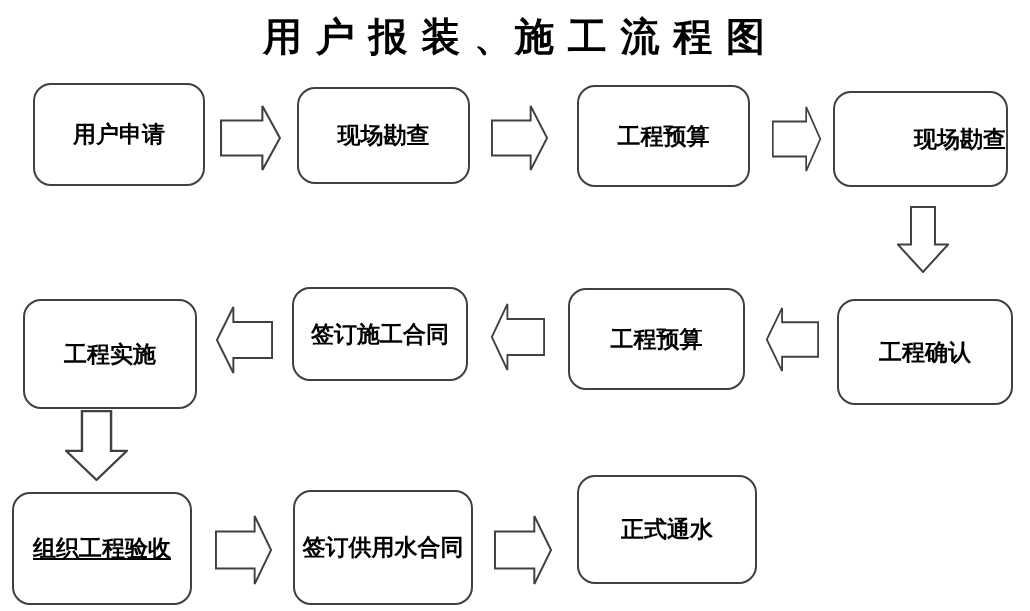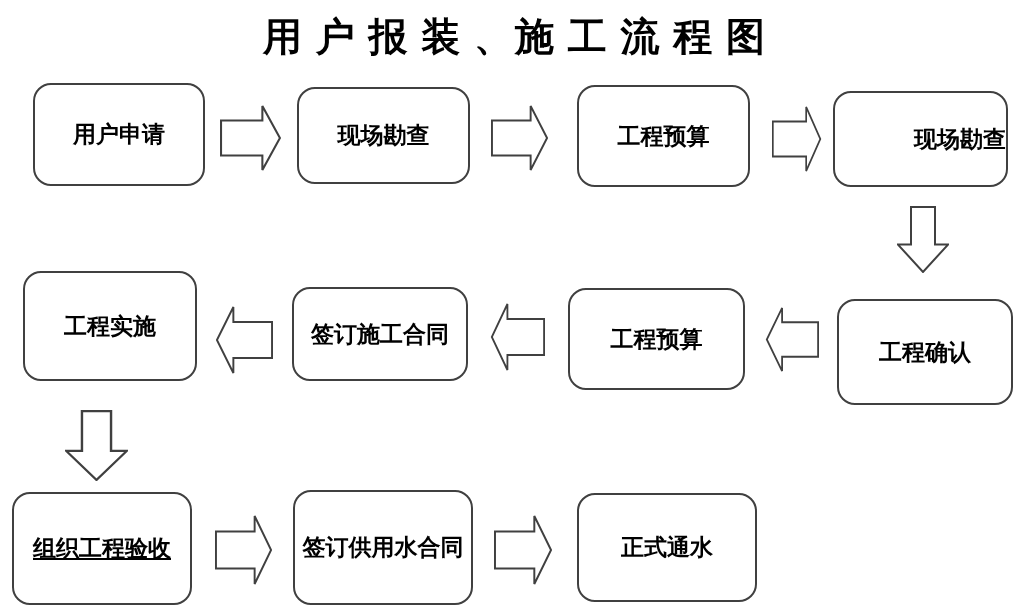--- a/index.html
+++ b/index.html
@@ -110,21 +110,21 @@
   <div class="node" style="left:292px;top:287px;width:176px;height:94px;">
     <span>签订施工合同</span>
   </div>
 
   <div class="arrow" style="left:215px;top:305px;width:58px;height:70px;">
     <svg viewBox="0 0 60 70" preserveAspectRatio="none">
       <polygon points="59,17 19,17 19,2 2,35 19,68 19,53 59,53"></polygon>
     </svg>
   </div>
 
-  <div class="node" style="left:23px;top:271px;width:174px;height:110px;">
+  <div class="node" style="left:23px;top:299px;width:174px;height:110px;">
     <span>工程实施</span>
   </div>
 
   <div class="arrow" style="left:65px;top:410px;width:63px;height:71px;">
     <svg viewBox="0 0 52 66" preserveAspectRatio="none">
       <polygon points="14,1 38,1 38,38 51,38 26,65 1,38 14,38"></polygon>
     </svg>
   </div>
 
   <div class="node" style="left:12px;top:492px;width:180px;height:113px;text-decoration:underline;">
@@ -140,17 +140,17 @@
   <div class="node" style="left:293px;top:490px;width:180px;height:115px;justify-content:center;">
     <span>签订供用水合同</span>
   </div>
 
   <div class="arrow" style="left:494px;top:514px;width:59px;height:72px;">
     <svg viewBox="0 0 60 70" preserveAspectRatio="none">
       <polygon points="1,17 41,17 41,2 58,35 41,68 41,53 1,53"></polygon>
     </svg>
   </div>
 
-  <div class="node" style="left:577px;top:493px;width:180px;height:109px;">
+  <div class="node" style="left:577px;top:475px;width:180px;height:109px;">
     <span>正式通水</span>
   </div>
 
 </div>
 
 </body></html>

